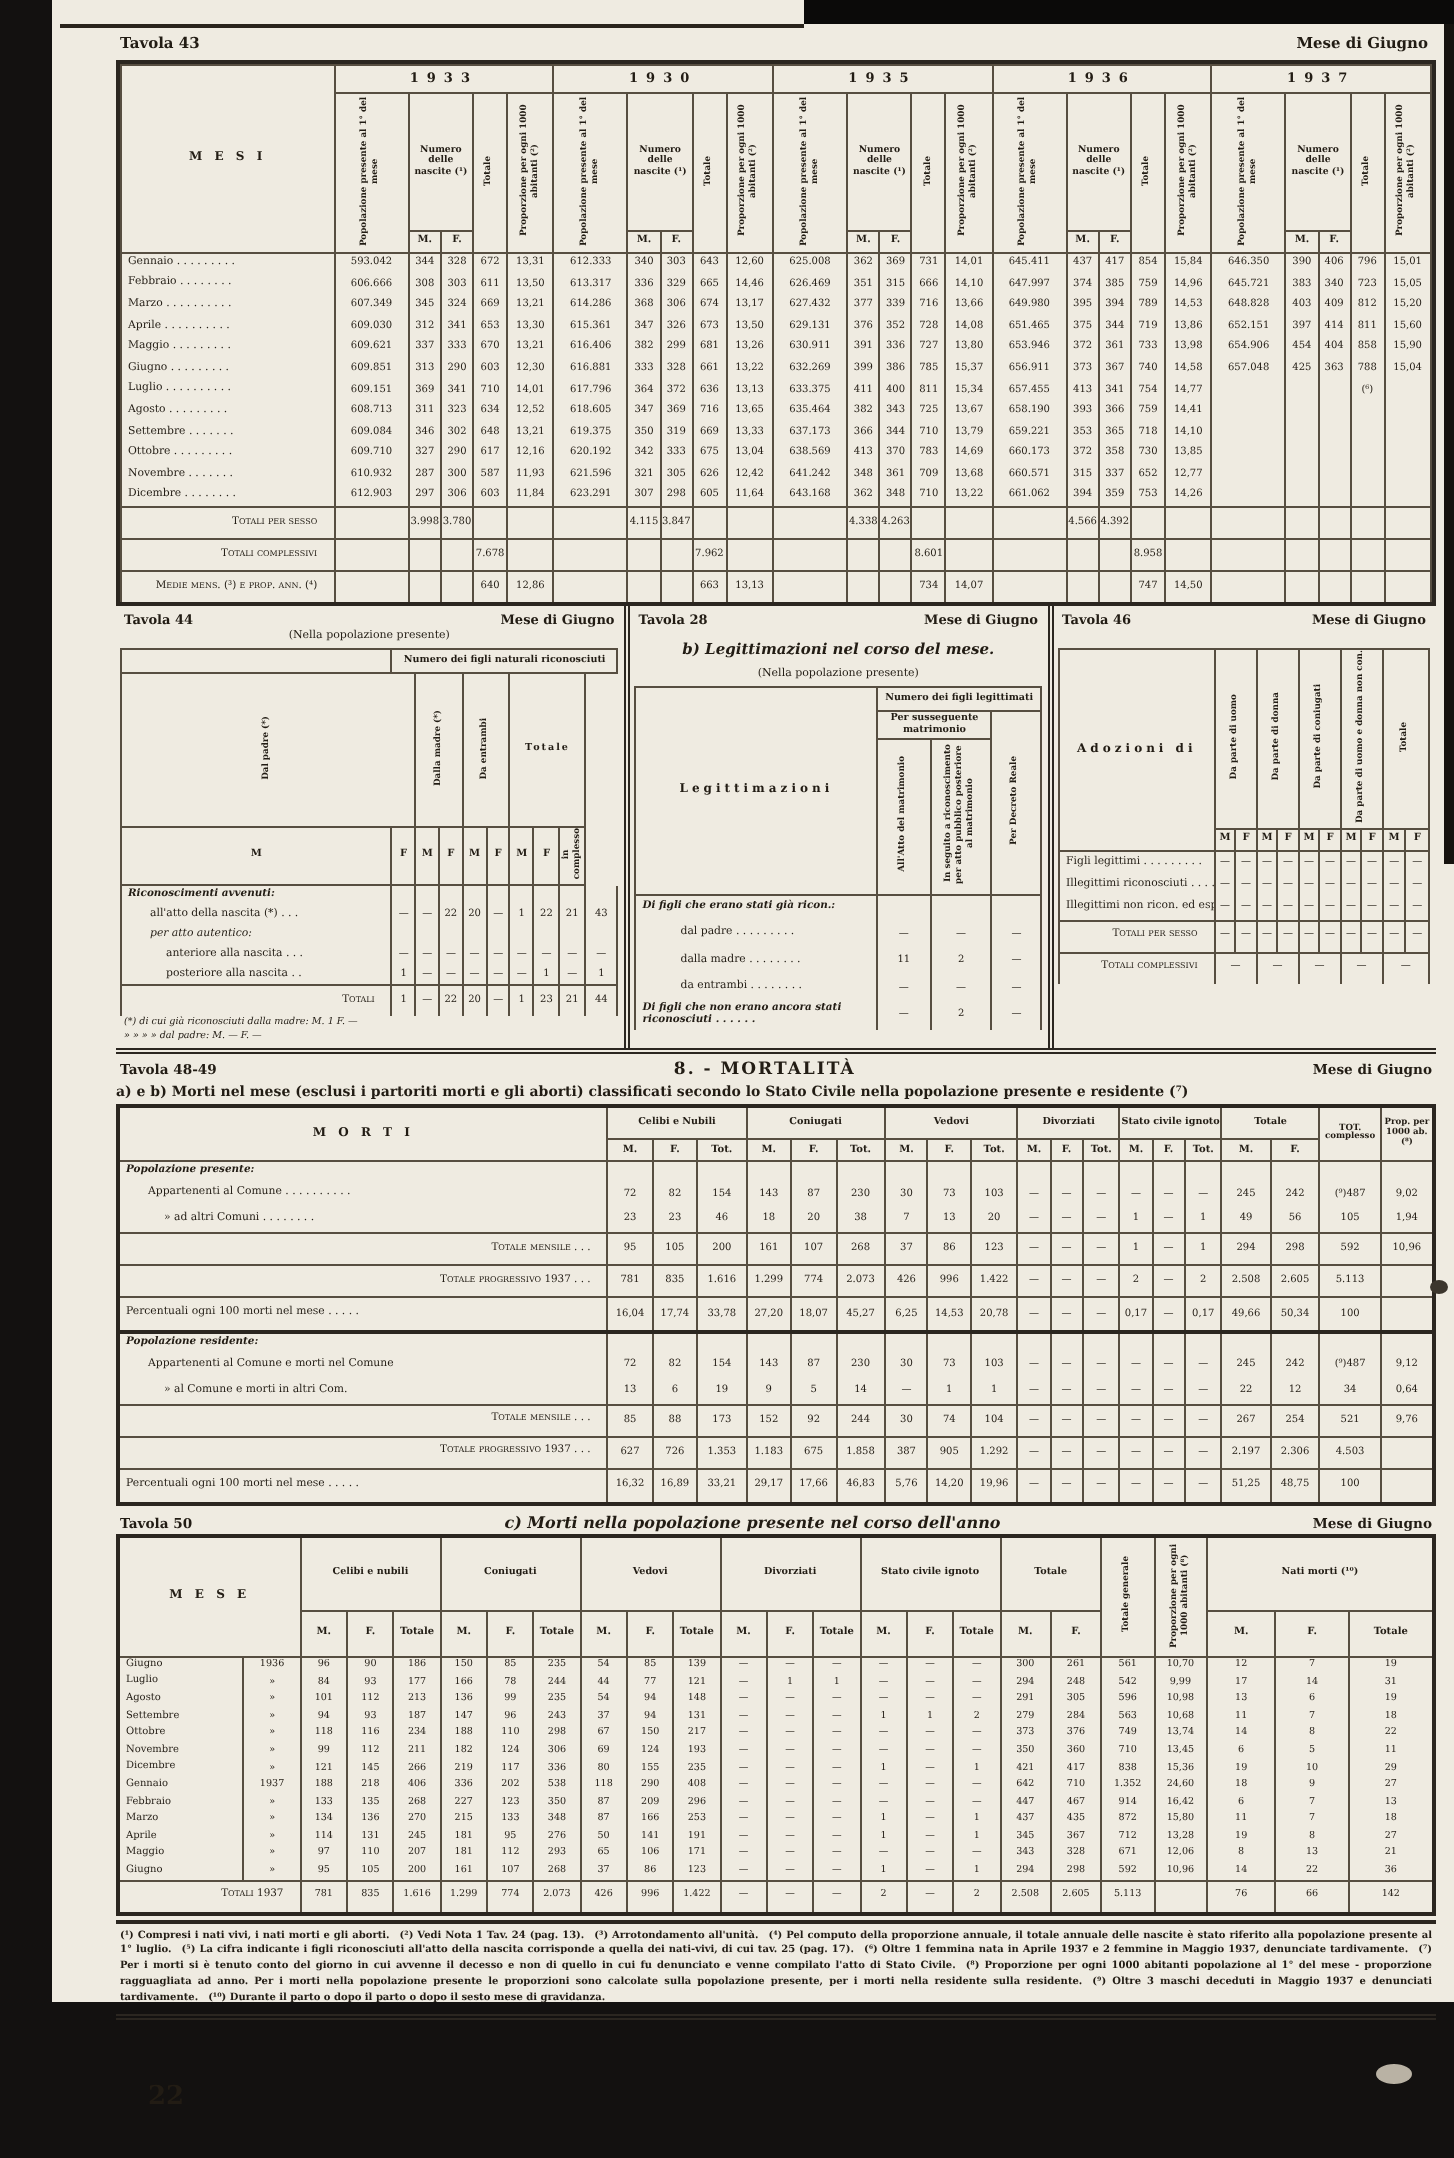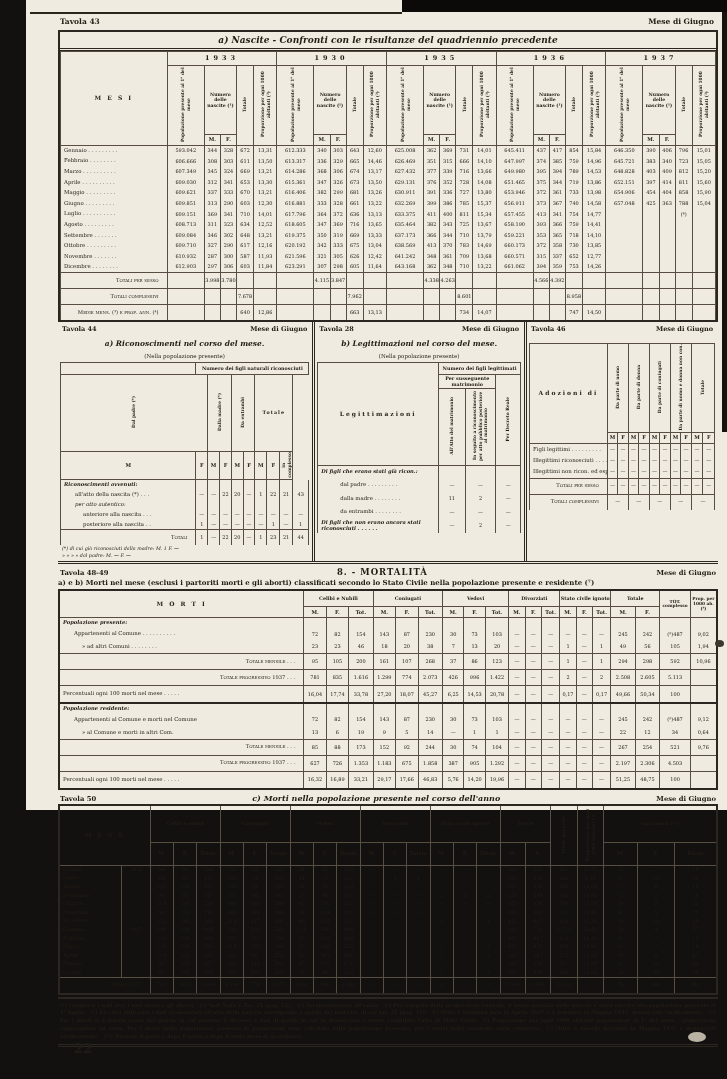--- a/index.html
+++ b/index.html
@@ -1,18 +1,18 @@
 <!DOCTYPE html>
 <html><head>
 <meta charset="utf-8">
 <style>
   html,body{margin:0;padding:0}
   body{width:727px;height:1079px;position:relative;background:#131110;overflow:hidden;
        font-family:"DejaVu Serif",serif;color:#221c14}
-  .page{position:absolute;left:26px;top:0;width:701px;height:810px;background:#efebe1}
+  .page{position:absolute;left:26px;top:0;width:701px;height:1001px;background:#efebe1}
   .band{position:absolute;left:402px;top:0;width:325px;height:12px;background:#0b0a09}
   .topline{position:absolute;left:30px;top:12px;width:372px;height:2px;background:#2a241c}
   .redge{position:absolute;left:722px;top:12px;width:5px;height:420px;background:#16130f}
   .smudge1{position:absolute;left:715px;top:640px;width:9px;height:7px;background:#3c362d;border-radius:50%}
   .smudge2{position:absolute;left:688px;top:1032px;width:18px;height:10px;background:#b9b2a4;border-radius:50%}
   .content{position:absolute;left:32px;top:15px;width:660px}
   .hdrline{display:flex;justify-content:space-between;font-weight:bold;font-size:7.5px;padding:2px 4px 4px 2px}
 
   table{border-collapse:collapse;table-layout:fixed;width:100%}
   th,td{padding:0;overflow:hidden;white-space:nowrap;vertical-align:middle;text-align:center;
@@ -98,21 +98,20 @@
 
 <div class="page">
   <div class="content">
 
     <div class="hdrline">
       <span>Tavola 43</span>
       <span>Mese di Giugno</span>
     </div>
 
     <div class="t43box">
-      <div class="t43title">a) Nascite - Confronti con le risultanze del quadriennio precedente</div>
       <table id="t43">
           <colgroup>
             <col style="width: 106px;">
             <col style="width: 37px;">
             <col style="width: 16px;">
             <col style="width: 16px;">
             <col style="width: 17px;">
             <col style="width: 23px;">
             <col style="width: 37px;">
             <col style="width: 16px;">
@@ -604,21 +603,20 @@
         </table>
     </div>
 
 
     <div class="trio">
       <div class="tbox" style="width:252px">
         <div class="minihdr">
           <span>Tavola 44</span>
           <span>Mese di Giugno</span>
         </div>
-        <div class="ttitle">a) Riconoscimenti nel corso del mese.</div>
         <div class="tsub">(Nella popolazione presente)</div>
         <table id="t44">
             <colgroup>
               <col style="width: 126px;">
               <col style="width: 11px;">
               <col style="width: 11px;">
               <col style="width: 11px;">
               <col style="width: 11px;">
               <col style="width: 11px;">
               <col style="width: 11px;">

